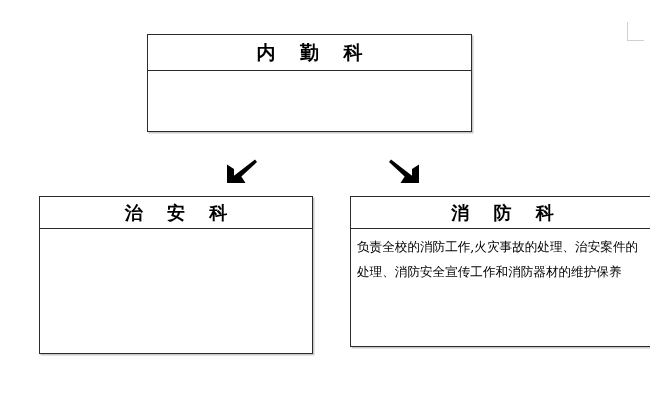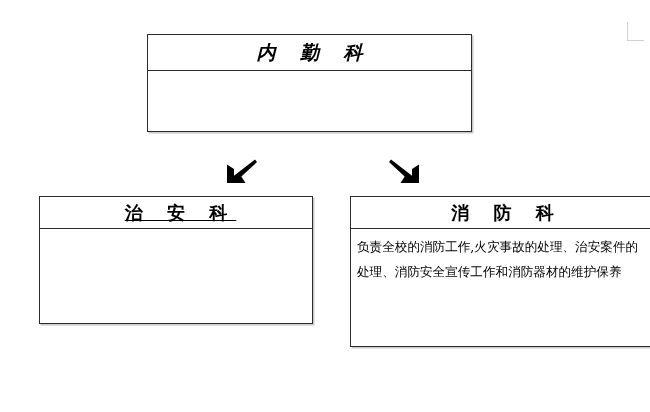--- a/index.html
+++ b/index.html
@@ -53,21 +53,20 @@
     font-family: "DejaVu Serif", "Liberation Serif", serif;
     font-weight: normal;
   }
 
   
   #node-top {
     left: 147px;
     top: 34px;
     width: 325px;
     height: 98px;
-    font-style: italic;
   }
   #node-top .node-header {
     height: 36px;
   }
   #node-top .node-title {
     font-size: 19px;
     letter-spacing: 9px;
     text-indent: 9px;
   }
   #node-top .node-body {
@@ -75,22 +74,21 @@
     font-size: 13px;
     line-height: 25px;
     letter-spacing: 0px;
   }
 
   
   #node-left {
     left: 39px;
     top: 196px;
     width: 274px;
-    height: 128px;
-    text-decoration: underline;
+    height: 158px;
   }
   #node-right {
     left: 350px;
     top: 196px;
     width: 305px;
     height: 151px;
   }
   #node-left .node-header,
   #node-right .node-header {
     height: 32px;

